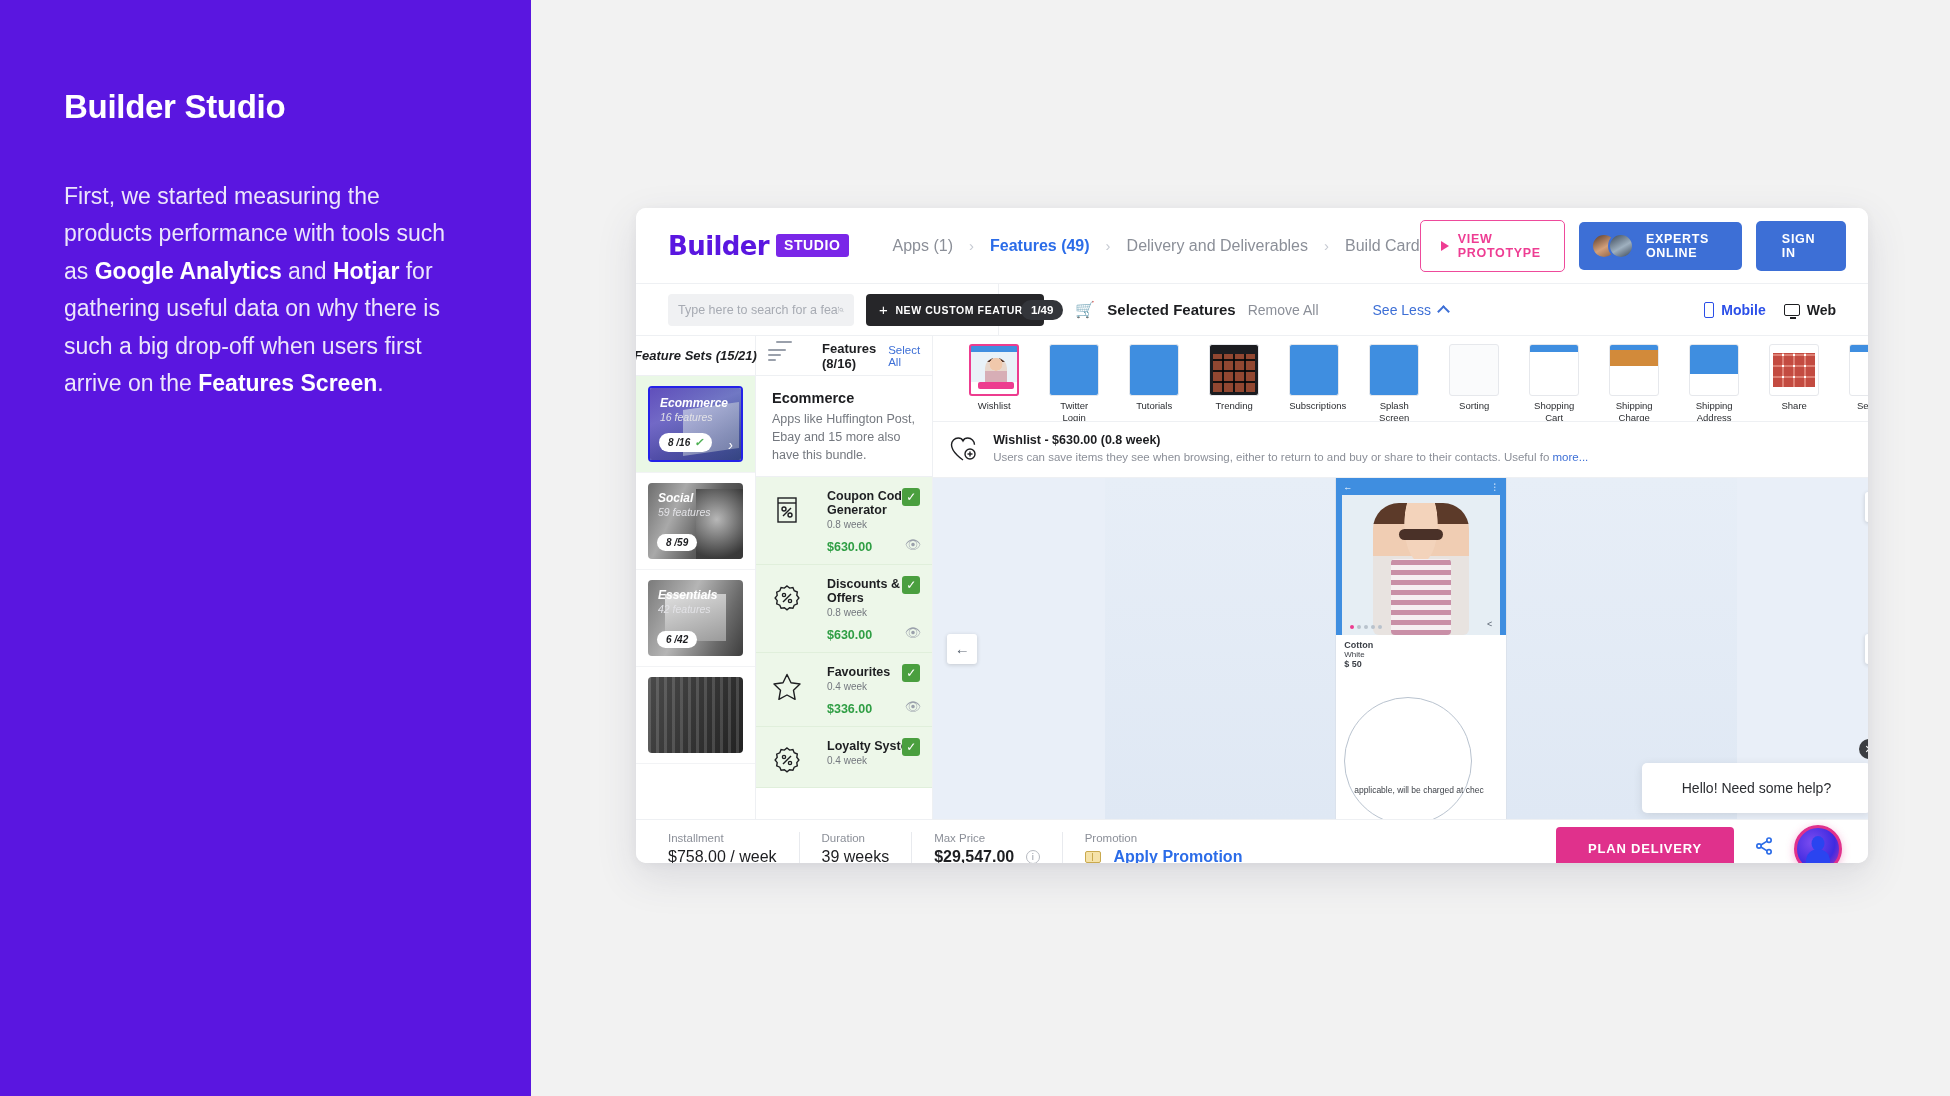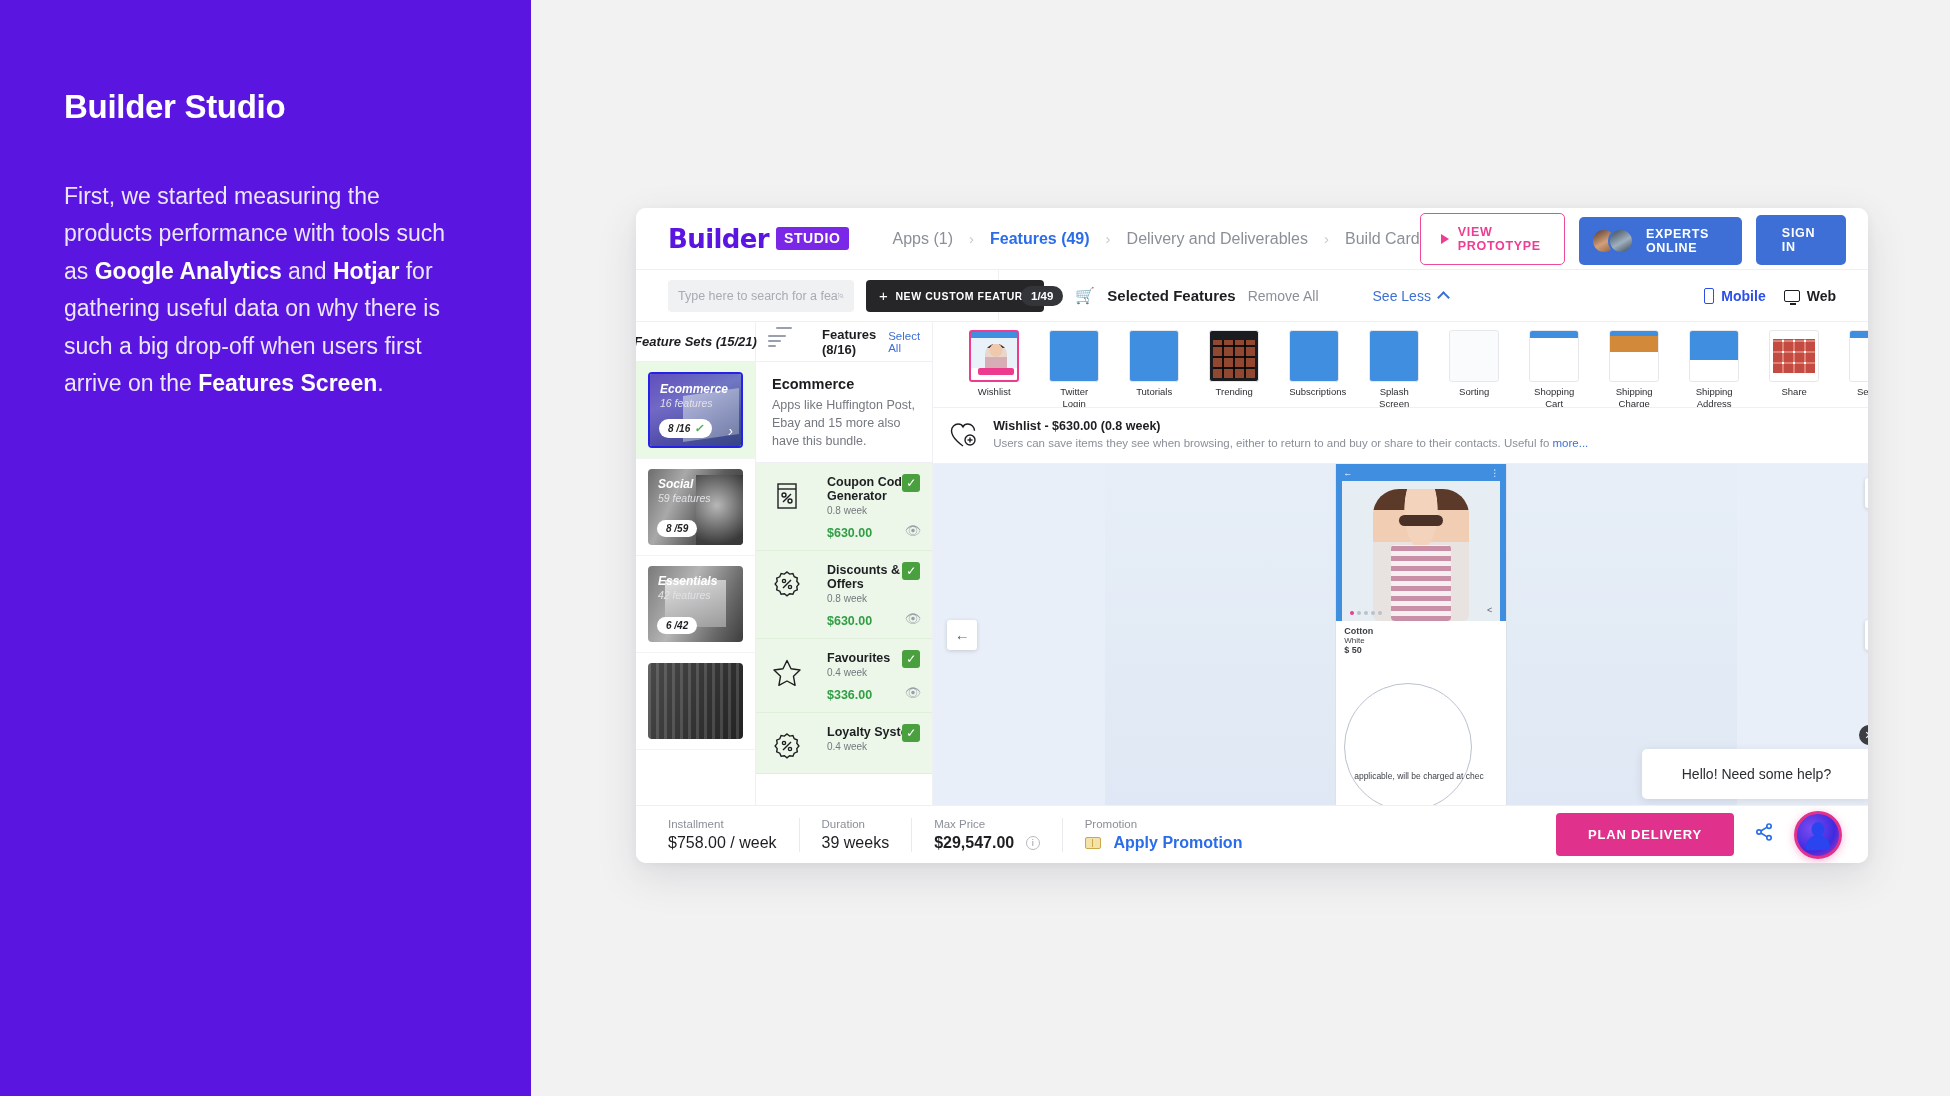--- a/index.html
+++ b/index.html
@@ -28,37 +28,37 @@
   
   .app-window {
     position: absolute; left: 636px; top: 208px; width: 1232px; height: 655px;
     background: #ffffff; border-radius: 10px;
     box-shadow: 0 14px 40px rgba(60,60,90,0.13), 0 2px 10px rgba(60,60,90,0.06);
     overflow: hidden;
   }
 
   
   .topbar {
-    height: 62px; display: flex; align-items: center; padding: 0 22px 0 32px;
+    height: 76px; display: flex; align-items: center; padding: 0 22px 0 32px;
     border-bottom: 1px solid #eef0f3; background: #fff;
   }
   .logo { display: flex; align-items: center; gap: 0px; }
   .logo-builder {
     font-size: 26px; font-weight: bold; color: #5a16e0; letter-spacing: -0.6px;
     font-family: "DejaVu Sans", sans-serif;
   }
   .logo-studio {
     background: #7a27e8; color: #fff; font-size: 14px; font-weight: bold;
     letter-spacing: 0.6px; padding: 3px 8px 4px 8px; border-radius: 3px; margin-left: 7px;
   }
   .breadcrumb { display: flex; align-items: center; margin-left: 44px; gap: 16px; font-size: 16px; }
   .bc-item { color: #8b8f98; white-space: nowrap; }
   .bc-item.active { color: #2b6ce8; font-weight: bold; }
   .bc-sep { color: #c6cad2; font-size: 15px; }
-  .topbar-right { margin-left: auto; display: flex; align-items: flex-end; gap: 14px; }
+  .topbar-right { margin-left: auto; display: flex; align-items: center; gap: 14px; }
   .btn-prototype {
     border: 1.5px solid #ee4a9b; color: #ee3d93; background: #fff;
     font-size: 12.5px; font-weight: bold; letter-spacing: 0.7px;
     padding: 11px 20px; border-radius: 5px; display: flex; align-items: center; gap: 9px;
   }
   .tri { width: 0; height: 0; border-left: 8px solid #ee3d93;
          border-top: 5.5px solid transparent; border-bottom: 5.5px solid transparent; }
   .btn-experts {
     background: #3d6fd6; color: #fff; font-size: 12.5px; font-weight: bold;
     letter-spacing: 0.7px; padding: 10px 22px 10px 12px; border-radius: 5px;

